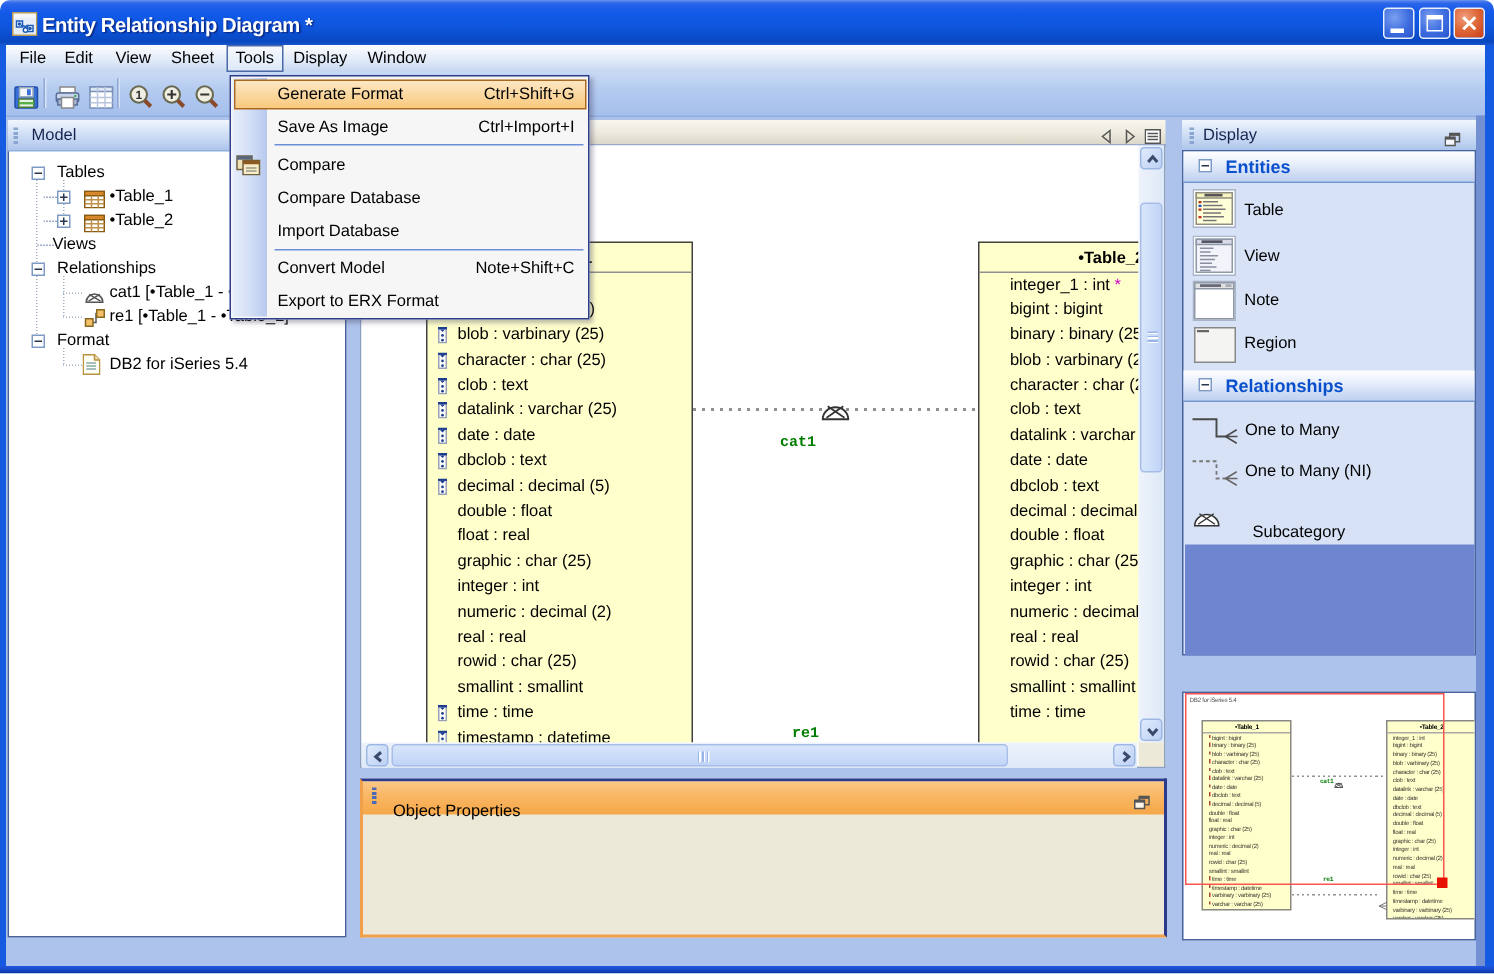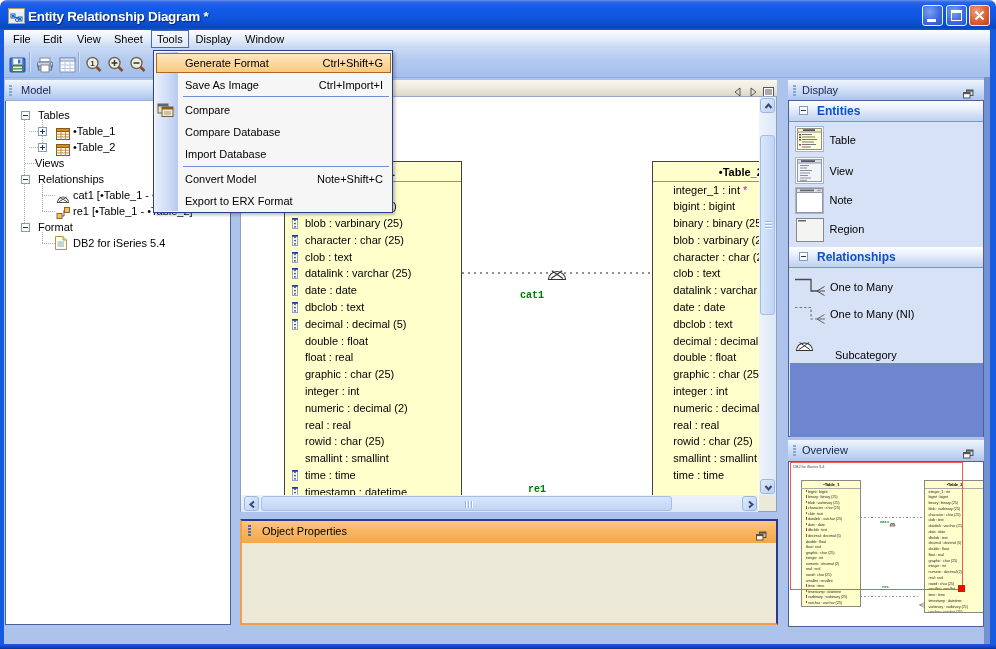--- a/index.html
+++ b/index.html
@@ -403,21 +403,21 @@
         </svg></div>
     <div class="sthumb" style="left:20px;top:1px;width:411px;height:15px;background:linear-gradient(180deg,#d8e6fb,#c0d4f6);">
       <div style="position:absolute;left:203px;top:4px;width:8px;height:7px;background:repeating-linear-gradient(90deg,#9ab6e8 0 1px,#fff 1px 2px,transparent 2px 3px);"></div>
     </div>
   </div>
   <div class="ab" style="left:759px;top:495px;width:17px;height:16px;background:#ece9d8;"></div>
 
   <div id="oprops" class="ab">
     <div id="ophead"></div>
     <div class="grip" style="left:6px;top:4px;background:repeating-linear-gradient(180deg,#4a6ab8 0 2px,transparent 2px 3px);"></div>
-    <div class="optext" style="left:20px;top:4px;">Object Properties</div>
+    <div class="optext" style="left:20px;top:14px;">Object Properties</div>
     <div class="ab" style="left:514px;top:6px;"><svg width="11" height="10">
           <rect x="3.5" y="1" width="6.5" height="5.5" fill="none" stroke="#555"></rect>
           <rect x="3.5" y="1" width="6.5" height="1.6" fill="#555"></rect>
           <rect x="0.5" y="3.5" width="6.5" height="5.5" fill="#fff6ea" stroke="#555"></rect>
           <rect x="0.5" y="3.5" width="6.5" height="1.6" fill="#555"></rect>
         </svg></div>
   </div>
 
   <div class="ab phead" style="left:788px;top:80px;width:196px;">
     <div class="grip" style="left:5px;"></div>
@@ -501,30 +501,20 @@
           <path d="M1 2.5 L17 2.5 L17 14 L24 14" fill="none" stroke="#777" stroke-width="1.2" stroke-dasharray="2.5 2"></path>
           <path d="M23 14 L30.5 9.5 M23 14 L30.5 18.5 M23 14 L31 14" fill="none" stroke="#666"></path>
         </svg></div>
     <div class="pitem" style="left:41px;top:207px;">One to Many (NI)</div>
     <div class="ab" style="left:6px;top:236px;"><svg width="19" height="15" viewBox="0 0 19 15">
           <path d="M1.5 13.5 a8 7.5 0 0 1 16 0 z" fill="#fff" stroke="#333" stroke-width="1.1"></path>
           <path d="M3.8 12.5 L14.2 5.5 M15 12.5 L4.6 5.5" stroke="#333" stroke-width="1"></path>
         </svg></div>
     <div class="pitem" style="left:46px;top:237.5px;margin-top:10px;">Subcategory</div>
     <div class="ab" style="left:1px;top:262px;width:193px;height:74px;background:#6e85cf;"></div>
-  </div>
-  <div class="ab phead" style="left:788px;top:440px;width:196px;height:21px;">
-    <div class="grip" style="left:5px;"></div>
-    <div class="ptitle" style="left:14px;">Overview</div>
-    <div class="rsticon" style="left:175px;"><svg width="11" height="10">
-          <rect x="3.5" y="1" width="6.5" height="5.5" fill="none" stroke="#555"></rect>
-          <rect x="3.5" y="1" width="6.5" height="1.6" fill="#555"></rect>
-          <rect x="0.5" y="3.5" width="6.5" height="5.5" fill="#f4f7fd" stroke="#555"></rect>
-          <rect x="0.5" y="3.5" width="6.5" height="1.6" fill="#555"></rect>
-        </svg></div>
   </div>
   <div class="ab" id="ovbody" style="left:788px;top:461px;width:196px;height:166px;background:#fff;border:1px solid #47629c;box-sizing:border-box;overflow:hidden;">
     <div class="ab" style="left:4px;top:1.5px;font-size:4.2px;letter-spacing:-0.2px;color:#555;">DB2 for iSeries 5.4</div>
     <div class="mtab" style="left:12.3px;top:18px;width:60px;height:126.5px;">
       <div class="mhead">•Table_1</div>
         <div class="mrow"><span style="display:inline-block;width:1px;height:2.5px;background:#a84838;margin-right:1.2px;vertical-align:0.5px;"></span>bigint : bigint</div>
         <div class="mrow"><span style="display:inline-block;width:1px;height:2.5px;background:#a84838;margin-right:1.2px;vertical-align:0.5px;"></span>binary : binary (25)</div>
         <div class="mrow"><span style="display:inline-block;width:1px;height:2.5px;background:#a84838;margin-right:1.2px;vertical-align:0.5px;"></span>blob : varbinary (25)</div>
         <div class="mrow"><span style="display:inline-block;width:1px;height:2.5px;background:#a84838;margin-right:1.2px;vertical-align:0.5px;"></span>character : char (25)</div>
         <div class="mrow"><span style="display:inline-block;width:1px;height:2.5px;background:#a84838;margin-right:1.2px;vertical-align:0.5px;"></span>clob : text</div>

